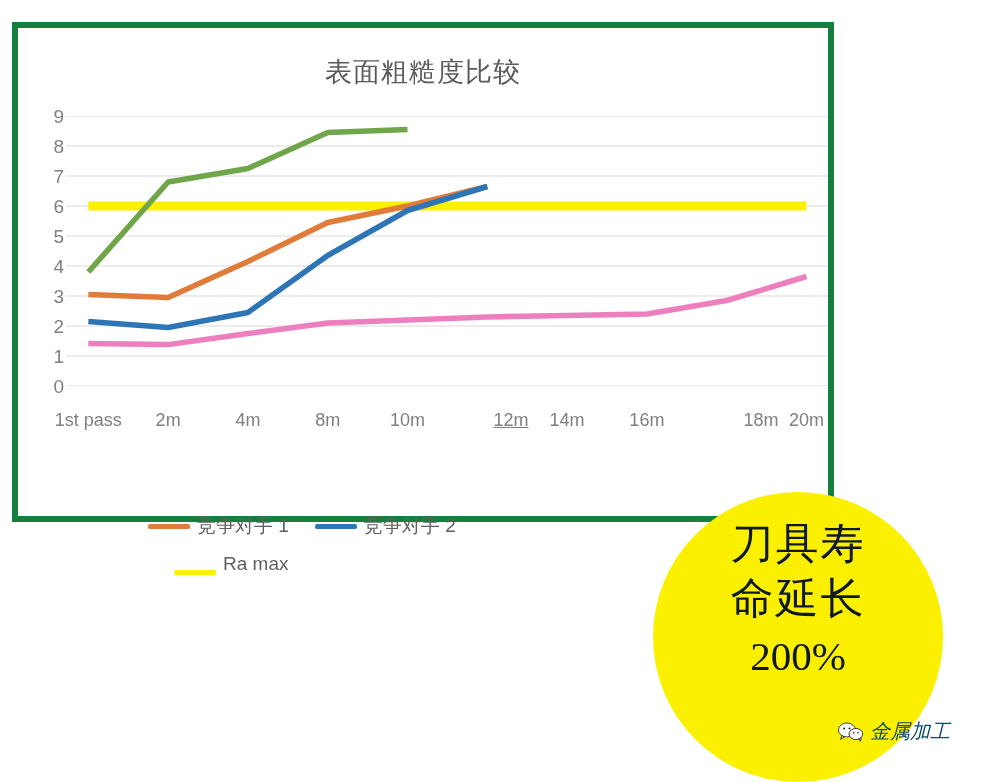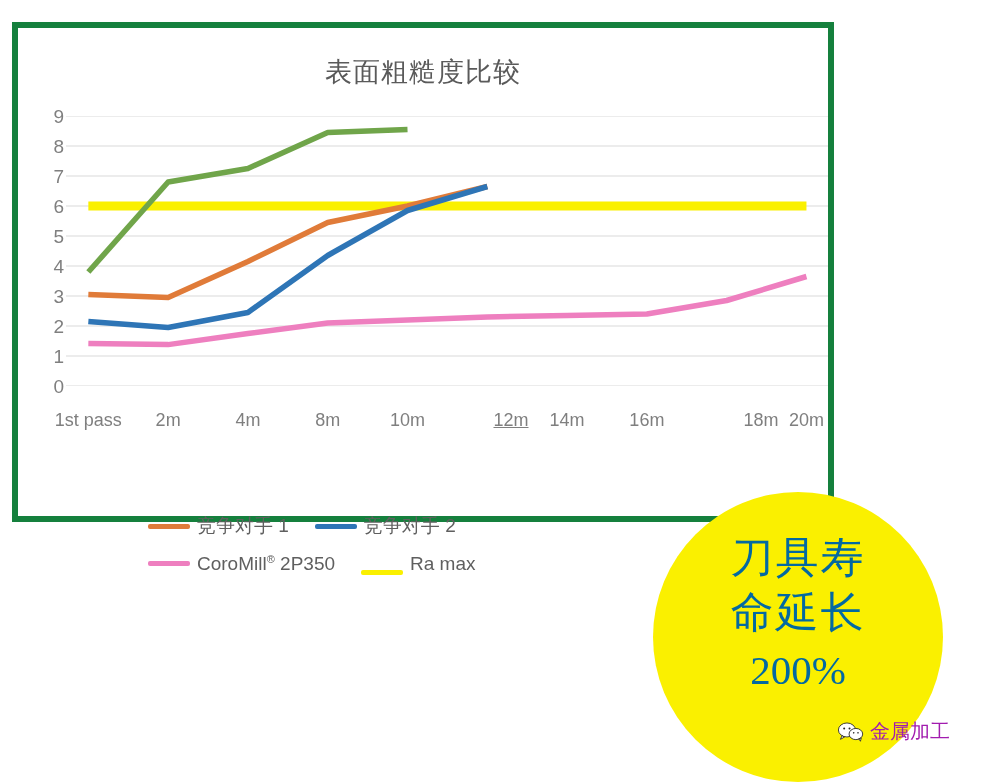--- a/index.html
+++ b/index.html
@@ -128,45 +128,46 @@
     left: 653px;
     top: 492px;
     width: 290px;
     height: 290px;
     border-radius: 50%;
     background: #faf000;
   }
   #badge-text {
     position: absolute;
     left: 0;
-    top: 38px;
+    top: 24px;
     width: 100%;
     text-align: center;
-    color: #0369a1;
+    color: #0f172a;
   }
   .badge-line {
     font-size: 43px;
     line-height: 1.28;
     letter-spacing: 2px;
     font-family: "DejaVu Sans", sans-serif;
   }
   .badge-pct {
     font-size: 41px;
     line-height: 1.5;
     font-family: "Liberation Serif", serif;
   }
 
   
   #wechat-mark {
     position: absolute;
     left: 838px;
     top: 718px;
     display: flex;
     align-items: center;
-    color: #a21caf;
+    color: #0c4a6e;
+    font-style: italic;
   }
   #wechat-icon {
     width: 26px;
     height: 20px;
     margin-right: 6px;
     flex: none;
   }
   #wechat-name {
     font-size: 20px;
     font-family: "DejaVu Sans", sans-serif;
@@ -231,24 +232,20 @@
         <div class="legend-item" style="margin-left: 0px;">
           <span class="legend-swatch" style="background: rgb(224, 123, 57);"></span>
           <span class="legend-label">竞争对手 1</span>
         </div>
         <div class="legend-item" style="margin-left: 26px;">
           <span class="legend-swatch" style="background: rgb(46, 117, 182);"></span>
           <span class="legend-label">竞争对手 2</span>
         </div>
       </div>
       <div class="legend-row">
-        <div class="legend-item" style="margin-left: 0px;">
-          <span class="legend-swatch" style="background: rgb(238, 127, 191);"></span>
-          <span class="legend-label">CoroMill<sup>®</sup> 2P350</span>
-        </div>
         <div class="legend-item" style="margin-left: 26px; align-items: flex-end;">
           <span class="legend-swatch" style="background: rgb(250, 240, 0);"></span>
           <span class="legend-label">Ra max</span>
         </div>
       </div>
     </div>
 </div>
 
 <div id="badge-circle">
   <div id="badge-text">

